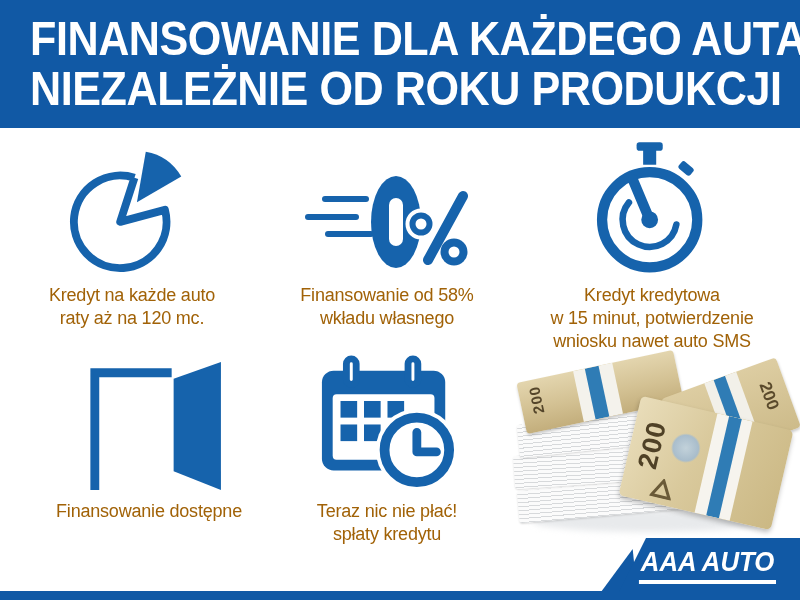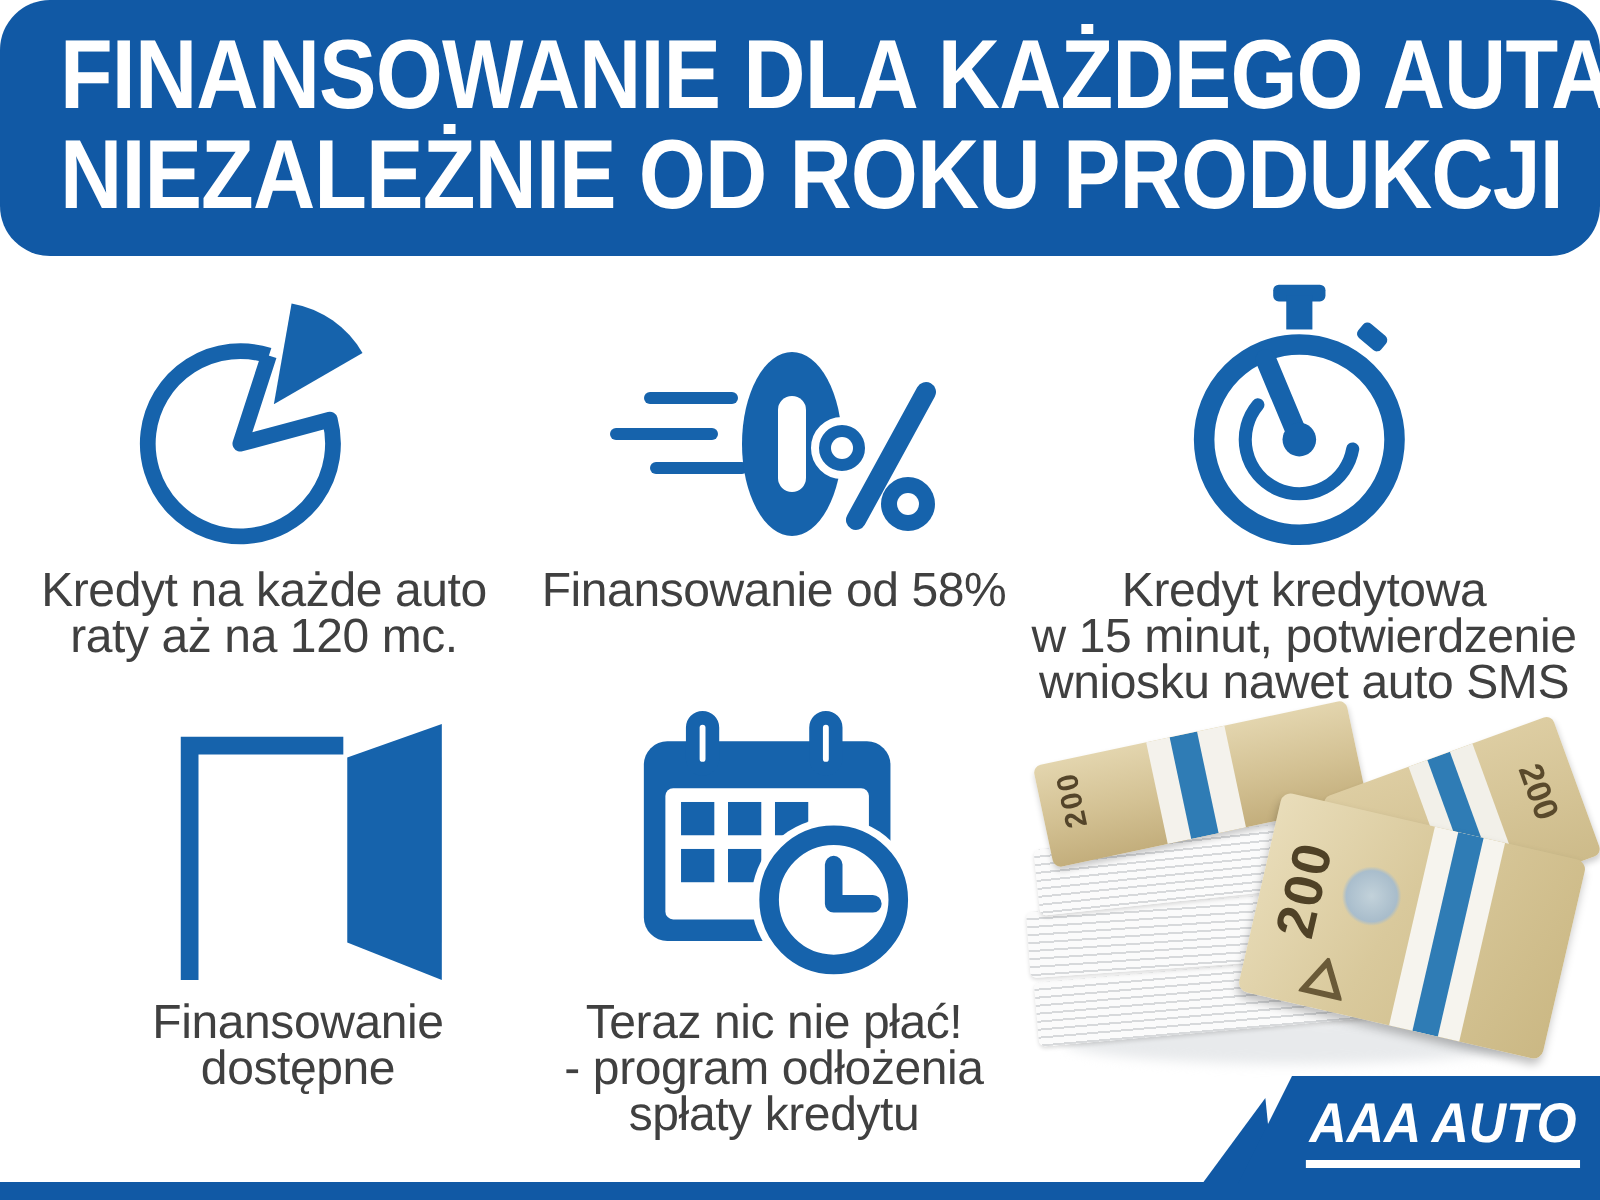--- a/index.html
+++ b/index.html
@@ -1,28 +1,28 @@
 <!DOCTYPE html>
 <html><head>
 <meta charset="utf-8">
 <style>
   * { margin:0; padding:0; box-sizing:border-box; }
   html,body { width:800px; height:600px; }
   body { font-family:"Liberation Sans", sans-serif; background:#fff; }
   #canvas { position:relative; width:800px; height:600px; overflow:hidden; background:#fff; }
 
   
-  .header { position:absolute; left:0; top:0; width:800px; height:128px; background:#1159a5; padding:13px 0 0 30px;border-radius:25px; }
+  .header { position:absolute; left:0; top:0; width:800px; height:128px; background:#1159a5; padding:13px 0 0 30px; }
   .header .hline { color:#ffffff; font-weight:bold; font-size:49px; line-height:50px; letter-spacing:-0.5px;
                    white-space:nowrap; transform:scaleX(0.88); transform-origin:left center; }
 
   
   .cell { position:absolute; text-align:center; }
   .iconbox { display:flex; align-items:flex-end; justify-content:center; }
-  .caption { color:#404040; font-size:24px; line-height:23px; letter-spacing:-0.2px; }
+  .caption { color:#a16207; font-size:18px; line-height:23px; letter-spacing:-0.2px; }
   .blue { fill:#1663ac; }
   .bluestroke { stroke:#1663ac; fill:none; }
 
   #cell-1 { left:8;   left:8px;   top:142px; width:248px; }
   #cell-2 { left:262px; top:142px; width:250px; }
   #cell-3 { left:512px; top:142px; width:280px; }
   #cell-4 { left:25px;   top:362px; width:248px; }
   #cell-5 { left:262px; top:362px; width:250px; }
   .row1 .iconbox { height:136px; margin-bottom:6px; }
   .row2 .iconbox { height:130px; margin-bottom:8px; }
@@ -59,21 +59,21 @@
   .note-front .emblem { position:absolute; left:40px; top:26px; width:30px; height:30px; border-radius:50%;
       background:radial-gradient(circle,#bcd3e8 0,#9cb9d6 60%,transparent 70%); opacity:0.8; }
   .note-front svg.tri { position:absolute; left:30px; bottom:6px; }
 
   
   .footer-bar { position:absolute; left:0; top:591px; width:800px; height:9px; background:#1159a5; }
   .logo-sliver { position:absolute; left:601px; top:549px; width:36px; height:43px; background:#1159a5;
       clip-path:polygon(88% 0, 100% 100%, 0 100%); }
   .logo-shape { position:absolute; left:619px; top:538px; width:181px; height:54px; background:#1159a5;
       clip-path:polygon(27px 0, 100% 0, 100% 100%, 0 100%);
-      display:flex; align-items:center; justify-content:flex-end; padding-right:10px; }
+      display:flex; align-items:center; justify-content:flex-end; padding-right:24px; }
   .logo-text { color:#ffffff; font-weight:bold; font-style:italic; font-size:28px; letter-spacing:0;
       border-bottom:4px solid #ffffff; padding:0 2px 2px 2px; transform:scaleX(0.92); transform-origin:right center;
       white-space:nowrap; }
 </style>
 </head>
 <body>
 
 <div id="canvas">
 
   <div class="header">
@@ -104,20 +104,21 @@
         <rect x="92" y="32" width="14" height="48" rx="7" fill="#ffffff"></rect>
         <line x1="166" y1="30" x2="131" y2="94" stroke="#1663ac" stroke-width="10" stroke-linecap="round"></line>
         <circle cx="124" cy="58" r="13.5" fill="#1663ac" stroke="#ffffff" stroke-width="4"></circle>
         <circle cx="124" cy="58" r="5.5" fill="#ffffff"></circle>
         <circle cx="157" cy="86" r="13.5" fill="#1663ac"></circle>
         <circle cx="157" cy="86" r="5.5" fill="#ffffff"></circle>
       </svg>
     </div>
     <div class="caption">
       <div>Finansowanie od 58%</div>
+      <div>wkładu własnego</div>
     </div>
   </div>
 
   <div class="cell row1" id="cell-3">
     <div class="iconbox">
       <svg width="126" height="136" viewBox="0 0 135 145">
         <rect class="blue" x="51" y="0" width="28" height="9" rx="3"></rect>
         <rect class="blue" x="58" y="6" width="14" height="18"></rect>
         <g transform="rotate(40 104 28)">
             <rect class="blue" x="96" y="23" width="16" height="10" rx="3"></rect>
@@ -160,21 +161,20 @@
         <rect class="blue" x="73" y="71" width="17" height="17"></rect>
         <rect x="31" y="4" width="10" height="26" rx="5" fill="#ffffff" stroke="#1663ac" stroke-width="7"></rect>
         <rect x="94" y="4" width="10" height="26" rx="5" fill="#ffffff" stroke="#1663ac" stroke-width="7"></rect>
         <circle cx="103" cy="97" r="42" fill="#ffffff"></circle>
         <circle cx="103" cy="97" r="33" fill="#ffffff" stroke="#1663ac" stroke-width="10"></circle>
         <path d="M103 79 L103 99 L123 99" fill="none" stroke="#1663ac" stroke-width="9" stroke-linecap="round" stroke-linejoin="round"></path>
       </svg>
     </div>
     <div class="caption">
       <div>Teraz nic nie płać!</div>
-      <div>- program odłożenia</div>
       <div>spłaty kredytu</div>
     </div>
   </div>
 
   <div class="money">
     <div class="shadow"></div>
     <div class="bundle-side bs3"></div>
     <div class="bundle-side bs2"></div>
     <div class="bundle-side bs1"></div>
     <div class="bundle-top">

